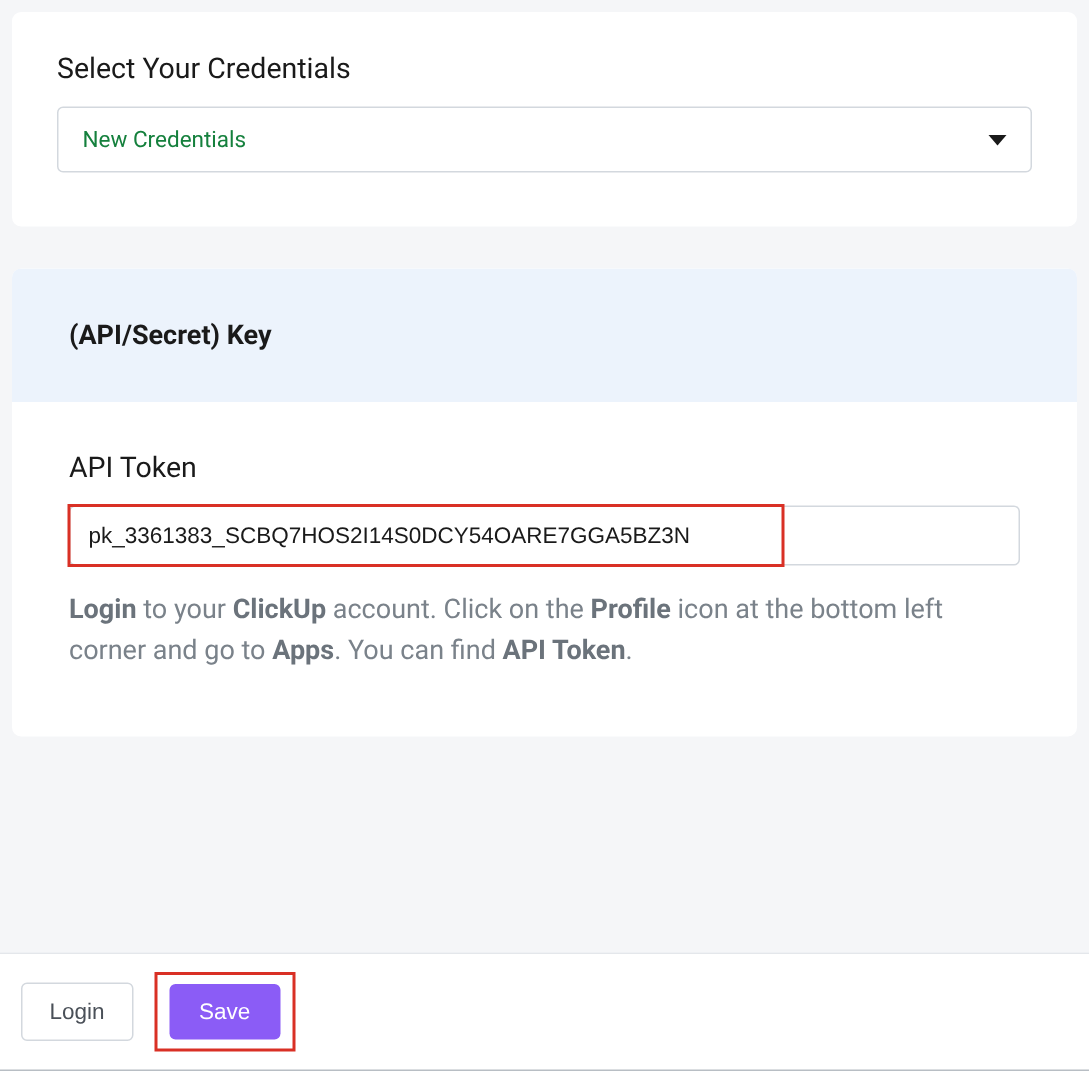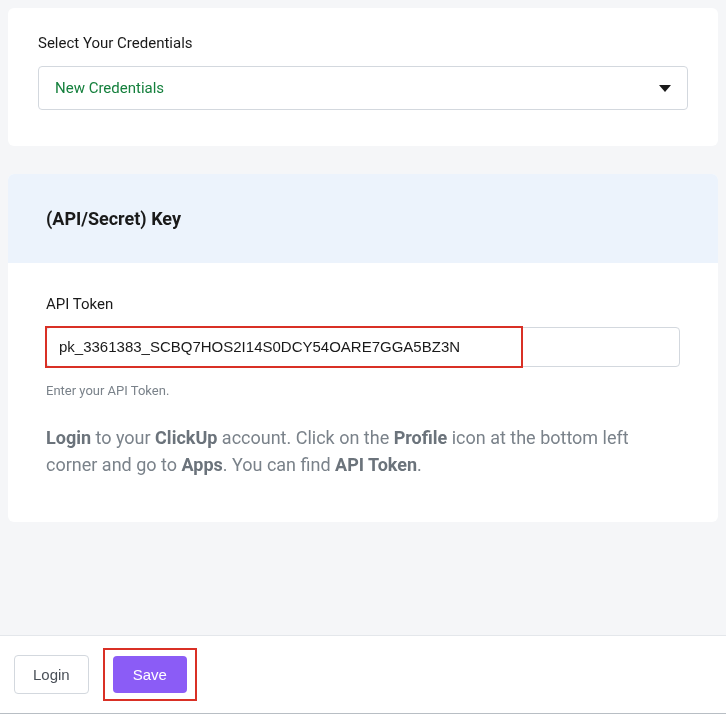--- a/index.html
+++ b/index.html
@@ -32,21 +32,21 @@
       font-weight: 700;
       color: #1a1a1a;
     }
     .card-body {
       padding: 26px 30px 36px 30px;
     }
     .card-body-inner {
       padding: 32px 38px 44px 38px;
     }
     .field-label {
-      font-size: 15px;
+      font-size: 19px;
       color: #1a1a1a;
       font-weight: 400;
       margin-bottom: 14px;
     }
     .select-wrapper {
       position: relative;
     }
     .select-control {
       width: 100%;
       border: 1px solid #d3d8de;
@@ -164,21 +164,20 @@
       <div class="field-label">API Token</div>
 
       <div class="text-input-row">
         <div class="text-input-wrap">
           <span class="input-highlight-box" style="margin:-12px -14px -12px -16px; padding:10px 12px;">
             <input type="text" style="border: none; outline: none; width: 100%; font-size: 15px; color: rgb(26, 26, 26); background: transparent;" value="pk_3361383_SCBQ7HOS2I14S0DCY54OARE7GGA5BZ3N">
           </span>
         </div>
       </div>
 
-      <div class="helper-text">Enter your API Token.</div>
 
       <div class="instruction-text">
         <span class="bold">Login</span><span> to your </span><span class="bold">ClickUp</span><span> account. Click on the </span><span class="bold">Profile</span><span> icon at the bottom left corner and go to </span><span class="bold">Apps</span><span>. You can find </span><span class="bold">API Token</span><span>.</span>
       </div>
     </div>
   </div>
 </div>
 
 <div class="footer">
   <button class="btn btn-cancel">Login</button>

